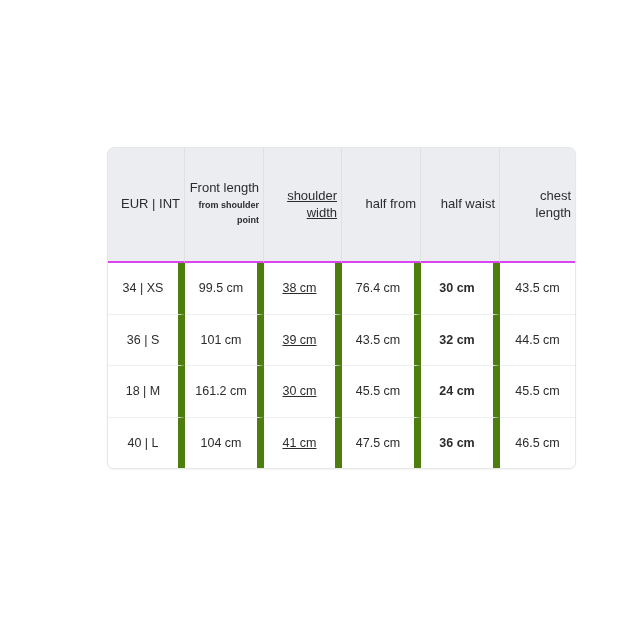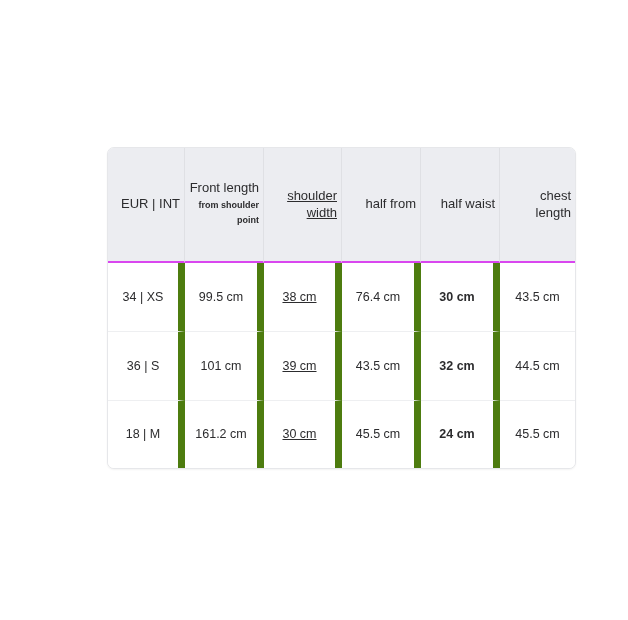--- a/index.html
+++ b/index.html
@@ -144,15 +144,23 @@
         <td class="col-5">44.5 cm</td>
       </tr>
       <tr>
         <td class="col-0">18 | M</td>
         <td class="col-1">161.2 cm</td>
         <td class="col-2">30 cm</td>
         <td class="col-3">45.5 cm</td>
         <td class="col-4">24 cm</td>
         <td class="col-5">45.5 cm</td>
       </tr>
+      <tr>
+        <td class="col-0">40 | L</td>
+        <td class="col-1">104 cm</td>
+        <td class="col-2">41 cm</td>
+        <td class="col-3">47.5 cm</td>
+        <td class="col-4">36 cm</td>
+        <td class="col-5">46.5 cm</td>
+      </tr>
     </tbody>
   </table>
 </div>
 
 </body></html>

